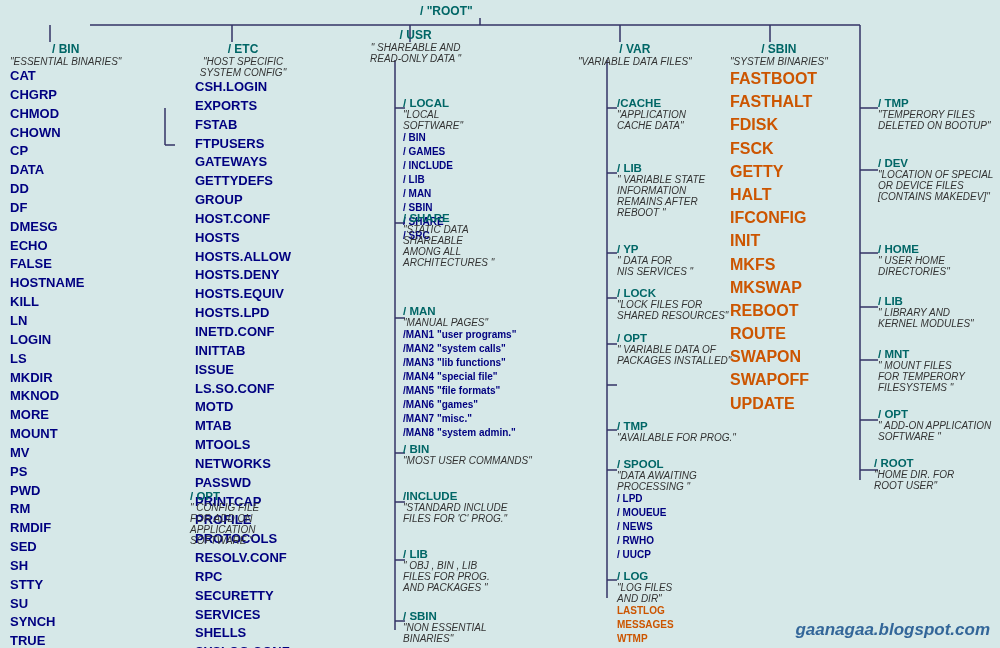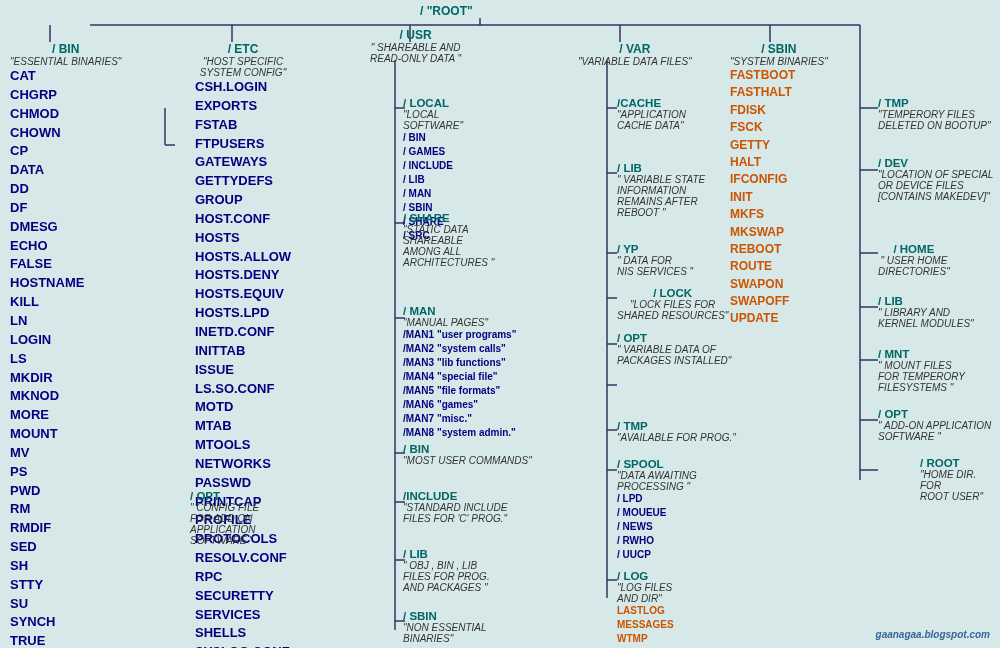--- a/index.html
+++ b/index.html
@@ -34,21 +34,21 @@
     .node-list {
       color: #000080;
       font-weight: bold;
       font-size: 13px;
       text-align: left;
       line-height: 1.45;
     }
     .node-list-orange {
       color: #cc5500;
       font-weight: bold;
-      font-size: 12px;
+      font-size: 16px;
       text-align: left;
       line-height: 1.45;
     }
     .sub-node {
       position: absolute;
       text-align: left;
     }
     .sub-title {
       color: #006666;
       font-weight: bold;
@@ -77,21 +77,21 @@
       top: 0; left: 0;
       width: 1000px;
       height: 648px;
       pointer-events: none;
     }
     .watermark {
       position: absolute;
       bottom: 8px;
       right: 10px;
       color: #336699;
-      font-size: 10px;
+      font-size: 17px;
       font-weight: bold;
       font-style: italic;
     }
   </style>
 </head>
 <body>
 
 <div class="tree-container">
 
   <svg class="connector-svg">
@@ -235,21 +235,21 @@
   <div class="sub-node" style="left:617px;top:162px;">
     <div class="sub-title">/ LIB</div>
     <div class="sub-desc">" VARIABLE STATE<br>INFORMATION<br>REMAINS AFTER<br>REBOOT "</div>
   </div>
 
   <div class="sub-node" style="left:617px;top:243px;">
     <div class="sub-title">/ YP</div>
     <div class="sub-desc">" DATA FOR<br>NIS SERVICES "</div>
   </div>
 
-  <div class="sub-node" style="left:617px;top:287px;text-align:center;">
+  <div class="sub-node" style="left:617px;top:287px;">
     <div class="sub-title">/ LOCK</div>
     <div class="sub-desc">"LOCK FILES FOR<br>SHARED RESOURCES"</div>
   </div>
 
   <div class="sub-node" style="left:617px;top:332px;">
     <div class="sub-title">/ OPT</div>
     <div class="sub-desc">" VARIABLE DATA OF<br>PACKAGES INSTALLED"</div>
   </div>
 
 
@@ -285,40 +285,40 @@
   <div class="sub-node" style="left:878px;top:97px;">
     <div class="sub-title">/ TMP</div>
     <div class="sub-desc">"TEMPERORY FILES<br>DELETED ON BOOTUP"</div>
   </div>
 
   <div class="sub-node" style="left:878px;top:157px;">
     <div class="sub-title">/ DEV</div>
     <div class="sub-desc">"LOCATION OF SPECIAL<br>OR DEVICE FILES<br>[CONTAINS MAKEDEV]"</div>
   </div>
 
-  <div class="sub-node" style="left:878px;top:243px;text-align:center;">
+  <div class="sub-node" style="left:878px;top:243px;">
     <div class="sub-title">/ HOME</div>
     <div class="sub-desc">" USER HOME<br>DIRECTORIES"</div>
   </div>
 
   <div class="sub-node" style="left:878px;top:295px;">
     <div class="sub-title">/ LIB</div>
     <div class="sub-desc">"  LIBRARY AND<br>KERNEL MODULES"</div>
   </div>
 
   <div class="sub-node" style="left:878px;top:348px;">
     <div class="sub-title">/ MNT</div>
     <div class="sub-desc">"  MOUNT FILES<br>FOR TEMPERORY<br>FILESYSTEMS "</div>
   </div>
 
   <div class="sub-node" style="left:878px;top:408px;">
     <div class="sub-title">/ OPT</div>
     <div class="sub-desc">" ADD-ON APPLICATION<br>SOFTWARE "</div>
   </div>
 
-  <div class="sub-node" style="left:920px;top:457px;">
+  <div class="sub-node" style="left:874px;top:457px;">
     <div class="sub-title">/ ROOT</div>
     <div class="sub-desc">"HOME DIR. FOR<br>ROOT USER"</div>
   </div>
 
   <div class="watermark">gaanagaa.blogspot.com</div>
 
 </div>
 
 </body></html>

